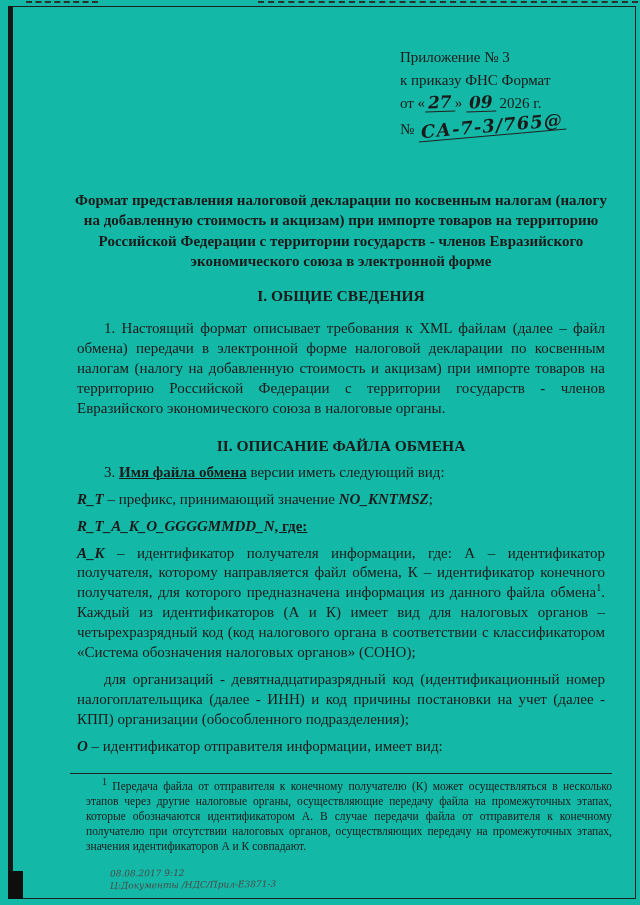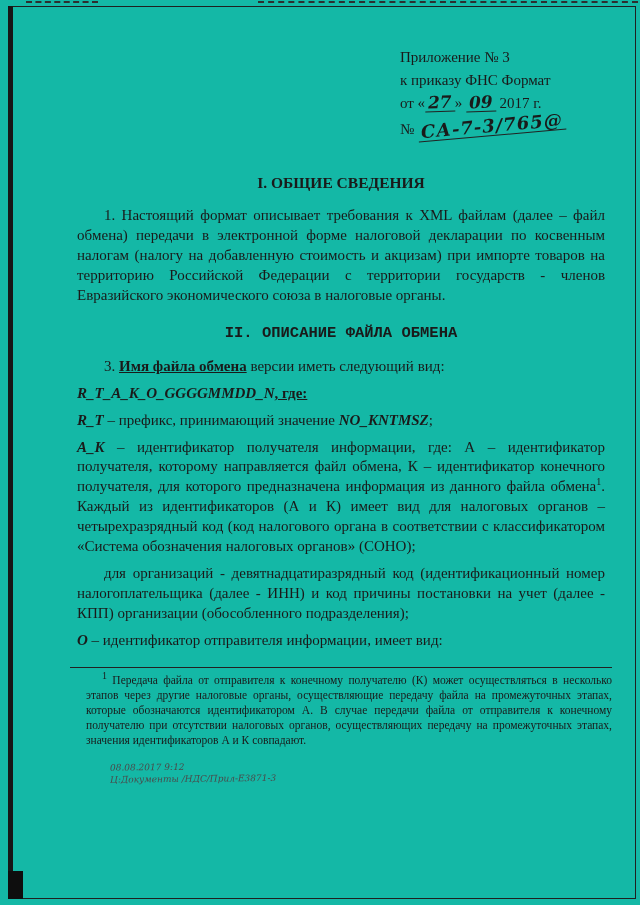--- a/index.html
+++ b/index.html
@@ -20,22 +20,22 @@
   .header-block { margin:46px 0 0 330px; font-size:15px; line-height:1.5; }
   .date-line { margin-top:1px; white-space:nowrap; }
   .num-line { margin-top:3px; white-space:nowrap; }
   .hw { display:inline-block; font-family:"DejaVu Serif", serif; font-style:italic; font-weight:600;
         font-size:17px; transform:rotate(-2deg); padding:0 3px; line-height:1; }
   .uw { border-bottom:1.2px solid #222; }
   .hw-num { font-size:18px; transform:rotate(-5deg) translateY(-2px); letter-spacing:1px; }
 
   .doc-title { margin-top:50px; font-weight:bold; text-align:center; font-size:15px; line-height:1.35; }
 
-  .sec-heading { font-weight:bold; text-align:center; font-size:15.5px; margin:34px 0 14px 0; }
-  .sec-heading.second { margin:18px 0 15px 0;font-family:Liberation Mono, monospace; }
+  .sec-heading { font-weight:bold; text-align:center; font-size:15.5px; margin:16px 0 14px 0; }
+  .sec-heading.second { margin:18px 0 8px 0; }
 
   .para { margin:7px; text-align:justify; text-indent:27px; font-size:15px; line-height:1.33; }
   .para.flush { text-indent:0; }
   .b  { font-weight:bold;text-decoration:underline; }
   .bi { font-weight:bold; font-style:italic; }
   sup { font-size:10px; line-height:0; }
 
   .footnote-rule { border-top:1.3px solid #222; margin-top:16px; width:100%; height:0; }
   .footnote { margin:5px 0 0 16px; font-size:11.5px; line-height:1.3; text-align:justify; text-indent:16px; }
 
@@ -51,36 +51,37 @@
   <div class="top-dash"></div>
   <div class="frame"></div>
   <div class="left-band"></div>
   <div class="bl-blob"></div>
 
   <div class="content">
 
     <div class="header-block">
       <div>Приложение № 3</div>
       <div>к приказу ФНС Формат</div>
-      <div class="date-line"><span>от «</span><span class="hw uw">27</span><span>» </span><span class="hw uw">09</span><span> 2017 г.</span></div>
+      <div class="date-line"><span>от «</span><span class="hw uw">27</span><span>» </span><span class="hw uw">09</span><span> 2026 г.</span></div>
       <div class="num-line"><span>№</span> <span class="hw hw-num uw">СА-7-3/765@</span></div>
     </div>
 
+    <div class="doc-title">Формат представления налоговой декларации по косвенным налогам (налогу на добавленную стоимость и акцизам) при импорте товаров на территорию Российской Федерации с территории государств - членов Евразийского экономического союза в электронной форме</div>
 
     <div class="sec-heading">I. ОБЩИЕ СВЕДЕНИЯ</div>
 
     <p class="para">1. Настоящий формат описывает требования к XML файлам (далее – файл обмена) передачи в электронной форме налоговой декларации по косвенным налогам (налогу на добавленную стоимость и акцизам) при импорте товаров на территорию Российской Федерации с территории государств - членов Евразийского экономического союза в налоговые органы.</p>
 
     <div class="sec-heading second">II. ОПИСАНИЕ ФАЙЛА ОБМЕНА</div>
 
     <p class="para"><span>3. </span><span class="b">Имя файла обмена</span><span> версии иметь следующий вид:</span></p>
 
+    <p class="para flush"><span class="bi">R_T</span><span> – префикс, принимающий значение </span><span class="bi">NO_KNTMSZ</span><span>;</span></p>
+
     <p class="para flush"><span class="bi">R_T_A_K_O_GGGGMMDD_N</span><span class="b">, где:</span></p>
-
-    <p class="para flush"><span class="bi">R_T</span><span> – префикс, принимающий значение </span><span class="bi">NO_KNTMSZ</span><span>;</span></p>
 
     <p class="para flush"><span class="bi">A_K</span><span> – идентификатор получателя информации, где: А – идентификатор получателя, которому направляется файл обмена, К – идентификатор конечного получателя, для которого предназначена информация из данного файла обмена</span><sup>1</sup><span>. Каждый из идентификаторов (А и К) имеет вид для налоговых органов – четырехразрядный код (код налогового органа в соответствии с классификатором «Система обозначения налоговых органов» (СОНО);</span></p>
 
     <p class="para">для организаций - девятнадцатиразрядный код (идентификационный номер налогоплательщика (далее - ИНН) и код причины постановки на учет (далее - КПП) организации (обособленного подразделения);</p>
 
     <p class="para flush"><span class="bi">О</span><span> – идентификатор отправителя информации, имеет вид:</span></p>
 
     <div class="footnote-rule"></div>
 
     <p class="footnote"><sup>1</sup><span> Передача файла от отправителя к конечному получателю (К) может осуществляться в несколько этапов через другие налоговые органы, осуществляющие передачу файла на промежуточных этапах, которые обозначаются идентификатором А. В случае передачи файла от отправителя к конечному получателю при отсутствии налоговых органов, осуществляющих передачу на промежуточных этапах, значения идентификаторов А и К совпадают.</span></p>

